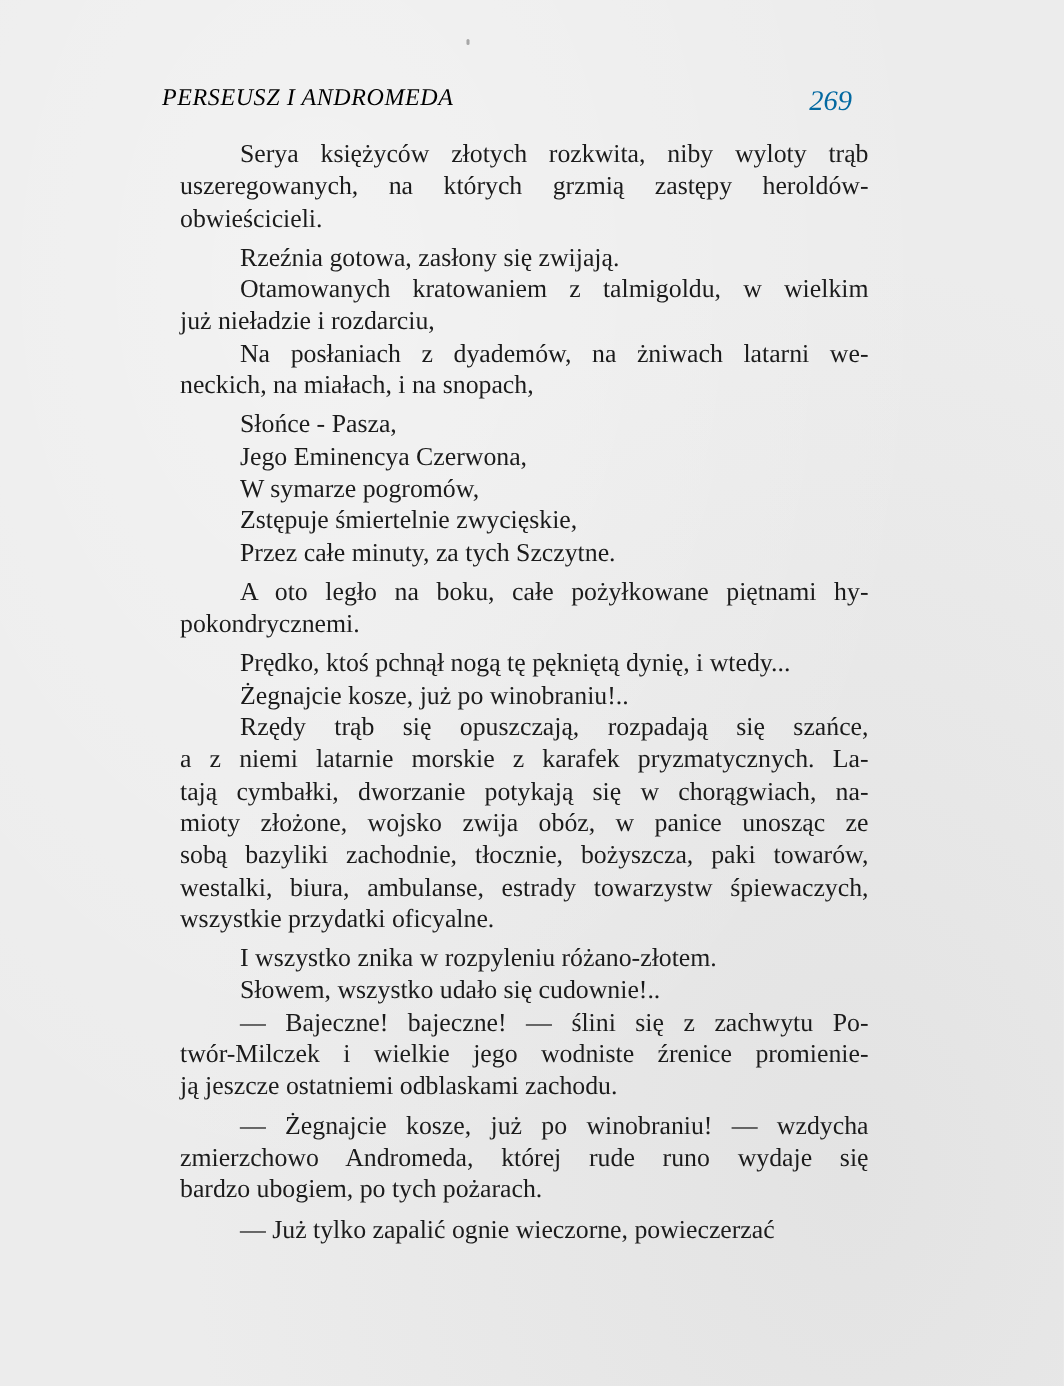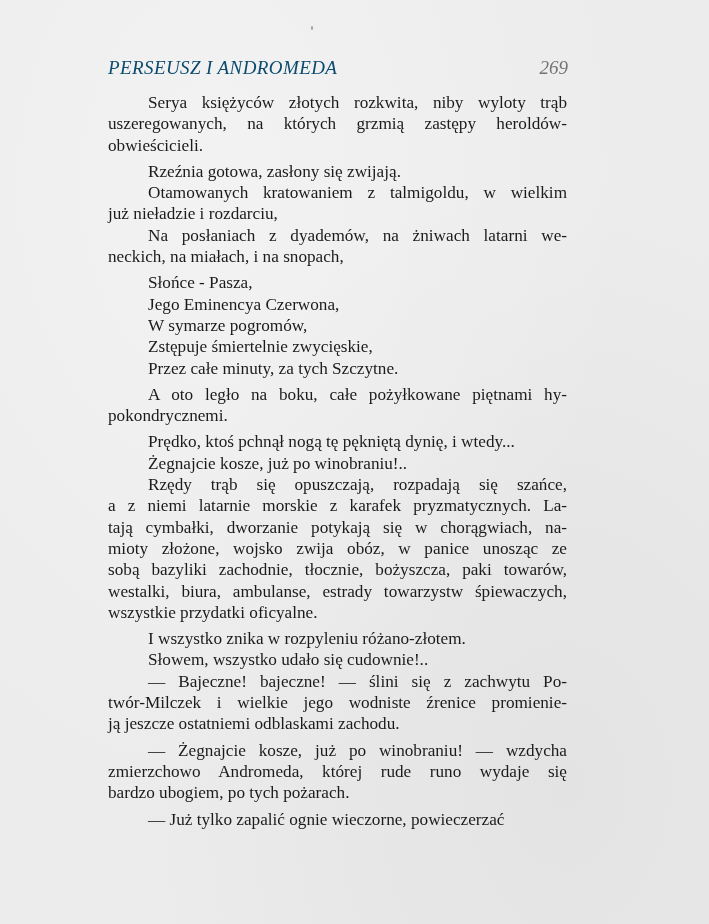--- a/index.html
+++ b/index.html
@@ -37,34 +37,34 @@
       top: 57px;
       width: 460px;
       height: 24px;
       font-family: "Liberation Serif", "DejaVu Serif", serif;
       font-style: italic;
     }
     .running-title {
       position: absolute;
       left: 0;
       top: 0;
-      font-size: 19px;
+      font-size: 16px;
       letter-spacing: 0.4px;
-      color: #0c4a6e;
+      color: #000000;
     }
     .page-number {
       position: absolute;
       right: 0;
       top: 0;
       font-size: 19px;
-      color: #737373;
+      color: #0369a1;
     }
     .text-block {
       position: absolute;
-      left: 108px;
+      left: 120px;
       top: 92px;
       width: 459px;
       font-family: "Liberation Serif", "DejaVu Serif", serif;
       font-size: 17.2px;
       line-height: 21.3px;
       color: #1b1b1b;
     }
     .para {
       margin: 0 0 5px 0;
       text-align: justify;

